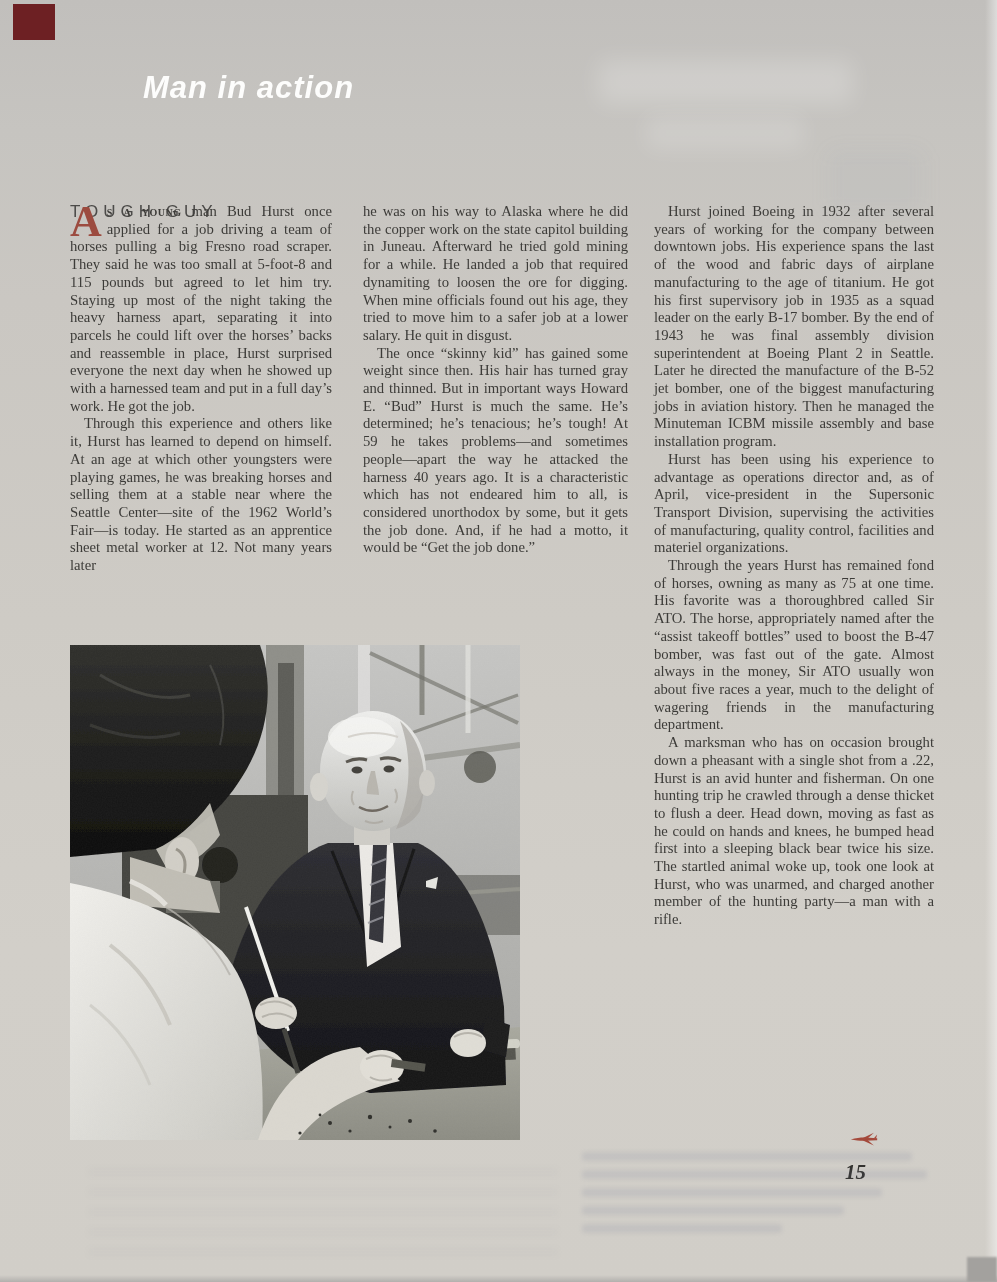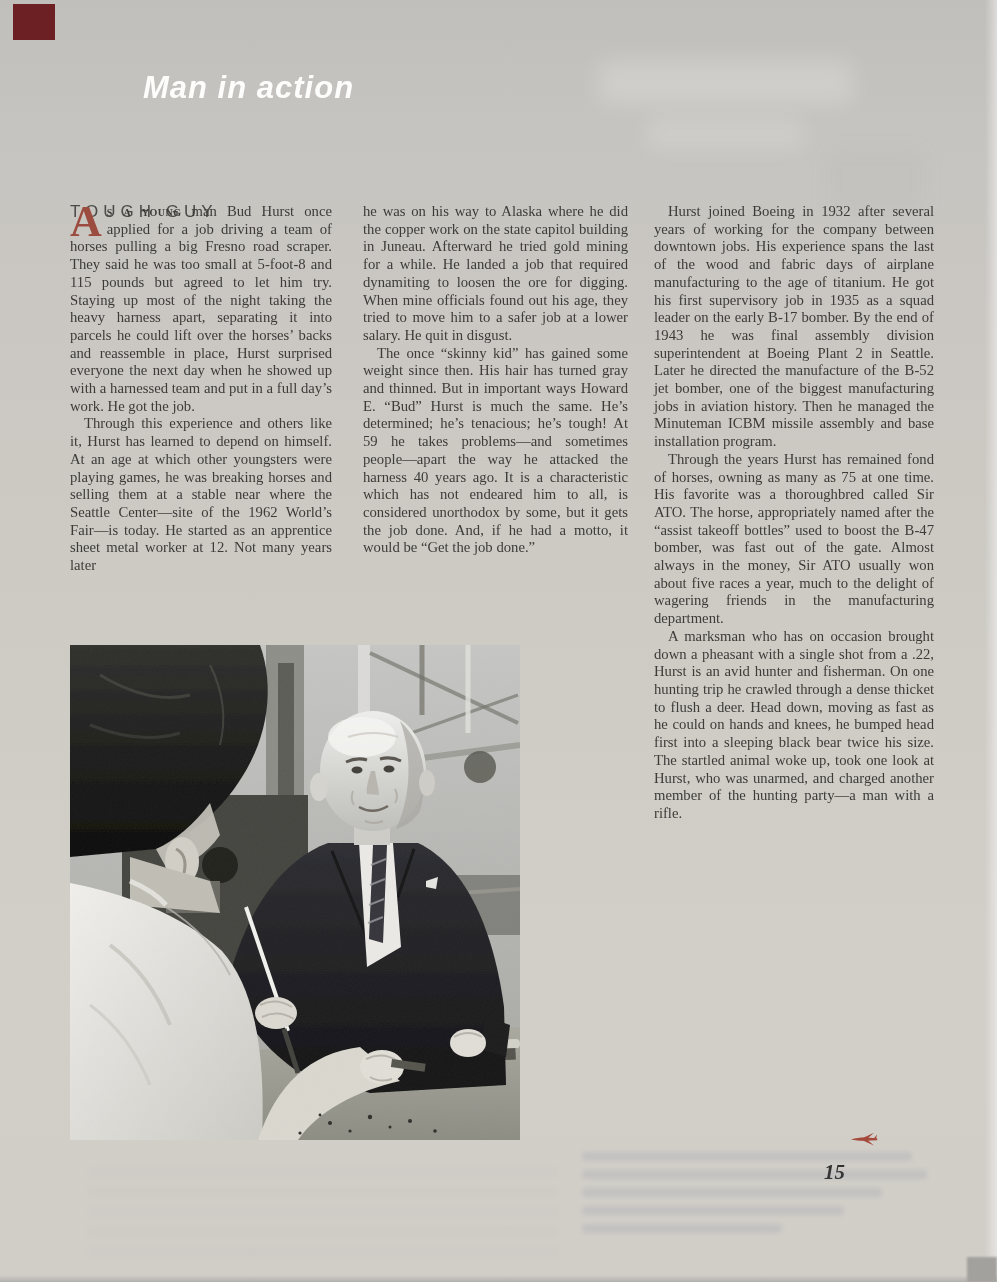--- a/index.html
+++ b/index.html
@@ -37,21 +37,21 @@
   .smallcaps{font-variant:small-caps;letter-spacing:0.5px;font-weight:bold;}
   
   .photo{
     position:absolute;left:70px;top:645px;width:450px;height:495px;
     box-shadow:0 0 0 1px rgba(255,255,255,0.25) inset;
   }
   .photo svg{display:block;width:450px;height:495px;}
   
   .endmark{position:absolute;left:850px;top:1131px;width:28px;height:16px;}
   .pagenum{
-    position:absolute;left:824px;top:1160px;
+    position:absolute;left:845px;top:1160px;
     font-style:italic;font-weight:bold;font-size:21px;color:#33322f;text-align:center;
   }
   
   .ghost{position:absolute;pointer-events:none;}
   .ghost-line{height:9px;border-radius:4px;background:rgba(100,110,138,0.12);filter:blur(2px);margin-bottom:9px;}
   .g-top1{left:598px;top:60px;width:255px;height:44px;background:rgba(255,255,255,0.20);filter:blur(11px);border-radius:8px;}
   .g-top2{left:646px;top:116px;width:158px;height:34px;background:rgba(255,255,255,0.15);filter:blur(10px);border-radius:8px;}
   .g-mid{left:828px;top:150px;width:96px;height:64px;background:rgba(140,150,172,0.07);filter:blur(9px);border-radius:10px;}
   .g-bottomleft{
     left:88px;top:1168px;width:470px;height:100px;filter:blur(3px);opacity:.5;
@@ -86,20 +86,21 @@
     <p class="indent">Through this experience and others like it, Hurst has learned to depend on himself. At an age at which other youngsters were playing games, he was breaking horses and selling them at a stable near where the Seattle Center—site of the 1962 World’s Fair—is today. He started as an apprentice sheet metal worker at 12. Not many years later</p>
   </div>
 
   <div class="col col2">
     <p>he was on his way to Alaska where he did the copper work on the state capitol building in Juneau. Afterward he tried gold mining for a while. He landed a job that required dynamiting to loosen the ore for digging. When mine officials found out his age, they tried to move him to a safer job at a lower salary. He quit in disgust.</p>
     <p class="indent">The once “skinny kid” has gained some weight since then. His hair has turned gray and thinned. But in important ways Howard E. “Bud” Hurst is much the same. He’s determined; he’s tenacious; he’s tough! At 59 he takes problems—and sometimes people—apart the way he attacked the harness 40 years ago. It is a characteristic which has not endeared him to all, is considered unorthodox by some, but it gets the job done. And, if he had a motto, it would be “Get the job done.”</p>
   </div>
 
   <div class="col col3">
     <p class="indent">Hurst joined Boeing in 1932 after several years of working for the company between downtown jobs. His experience spans the last of the wood and fabric days of airplane manufacturing to the age of titanium. He got his first supervisory job in 1935 as a squad leader on the early B-17 bomber. By the end of 1943 he was final assembly division superintendent at Boeing Plant 2 in Seattle. Later he directed the manufacture of the B-52 jet bomber, one of the biggest manufacturing jobs in aviation history. Then he managed the Minuteman ICBM missile assembly and base installation program.</p>
+    <p class="indent">Hurst has been using his experience to advantage as operations director and, as of April, vice-president in the Supersonic Transport Division, supervising the activities of manufacturing, quality control, facilities and materiel organizations.</p>
     <p class="indent">Through the years Hurst has remained fond of horses, owning as many as 75 at one time. His favorite was a thoroughbred called Sir ATO. The horse, appropriately named after the “assist takeoff bottles” used to boost the B-47 bomber, was fast out of the gate. Almost always in the money, Sir ATO usually won about five races a year, much to the delight of wagering friends in the manufacturing department.</p>
     <p class="indent">A marksman who has on occasion brought down a pheasant with a single shot from a .22, Hurst is an avid hunter and fisherman. On one hunting trip he crawled through a dense thicket to flush a deer. Head down, moving as fast as he could on hands and knees, he bumped head first into a sleeping black bear twice his size. The startled animal woke up, took one look at Hurst, who was unarmed, and charged another member of the hunting party—a man with a rifle.</p>
   </div>
 
   <div class="photo" role="img" aria-label="Black-and-white photograph: Bud Hurst, an older bald man in a dark suit and striped tie, leans over a shop workbench holding a scribe while talking with a younger worker in a white shirt seen from behind.">
     <svg viewBox="0 0 450 495" preserveAspectRatio="none" xmlns="http://www.w3.org/2000/svg">
       <defs>
         <linearGradient id="gBg" x1="0" y1="0" x2="0" y2="1">
           <stop offset="0" stop-color="#c6c6c4"></stop>
             <stop offset="0.55" stop-color="#b4b4b1"></stop>

